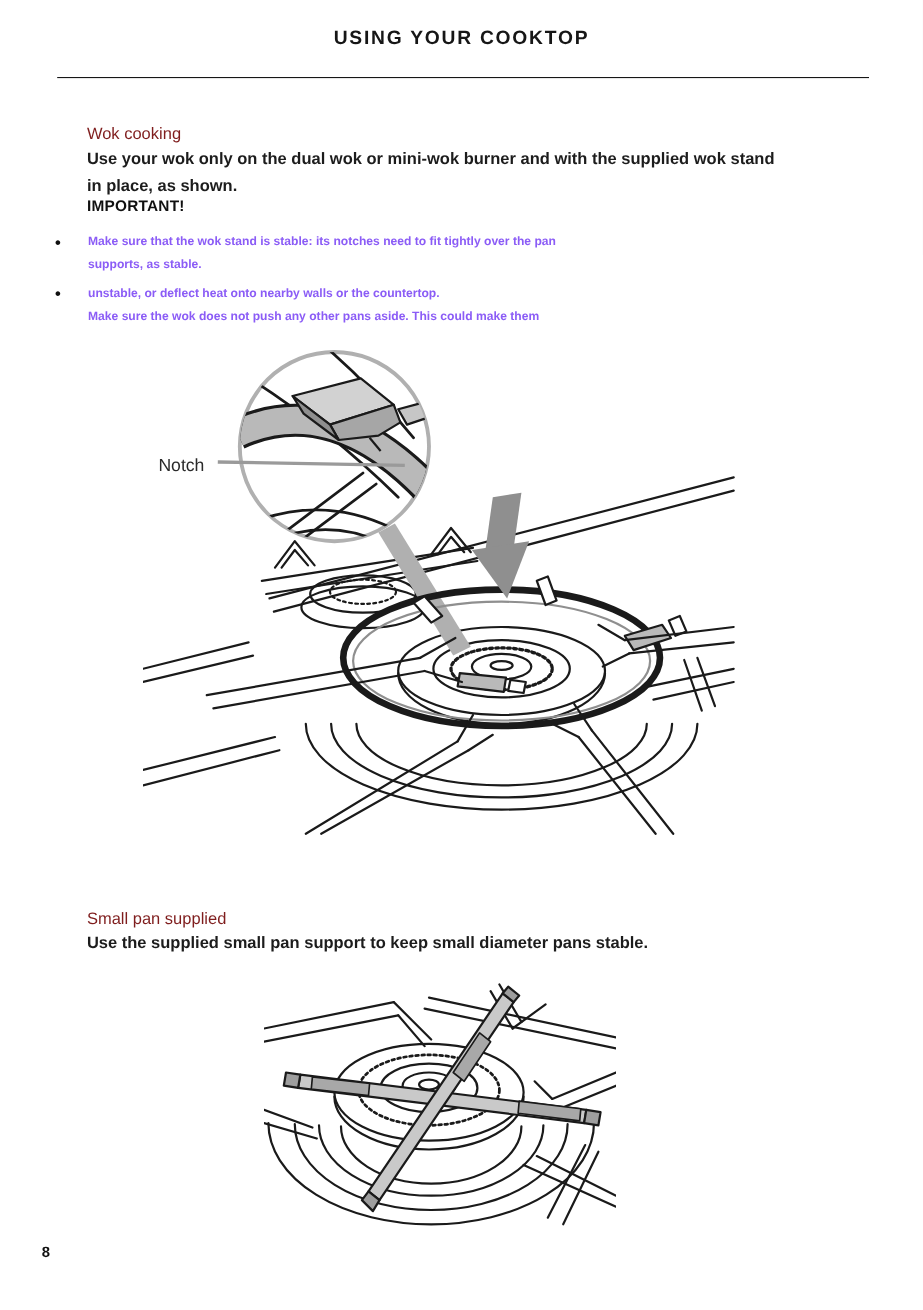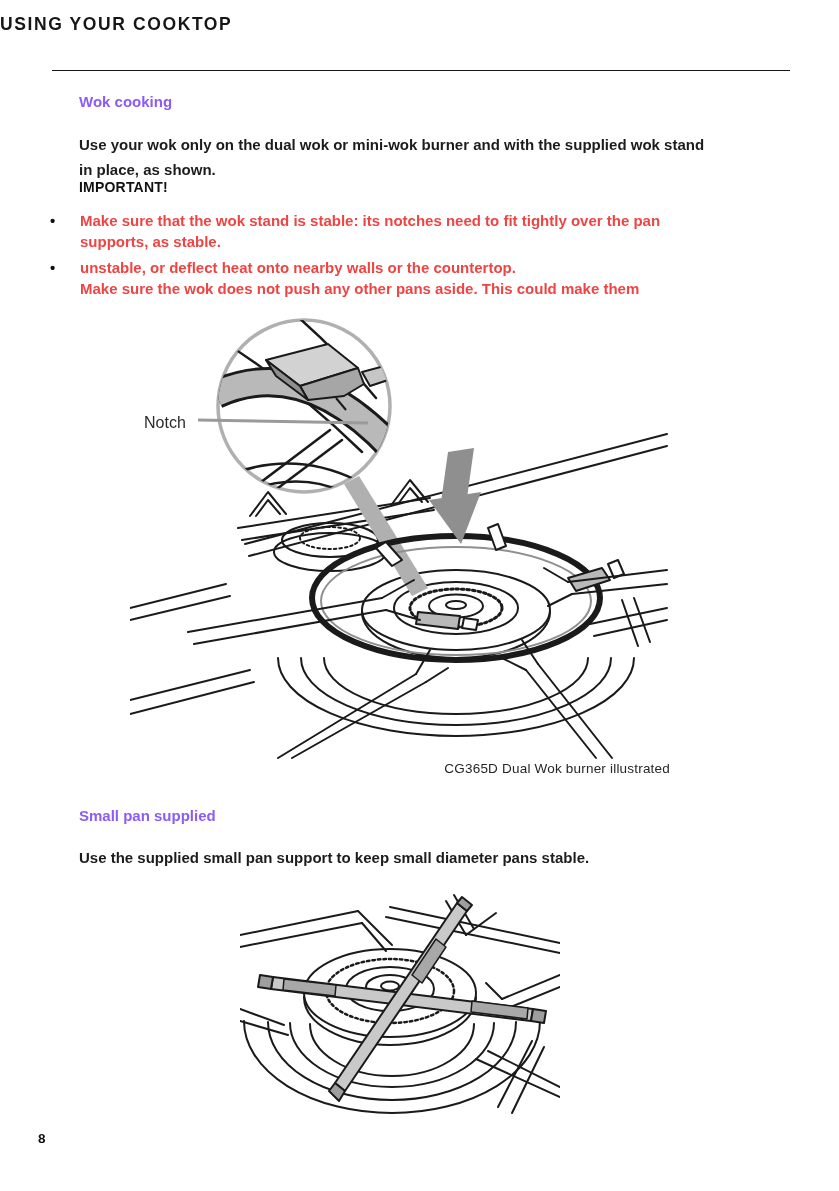--- a/index.html
+++ b/index.html
@@ -3,36 +3,36 @@
 <meta charset="utf-8">
 <style>
   html,body{margin:0;padding:0;background:#e8e8e8;}
   .page{
     position:relative;width:839px;height:1191px;background:#ffffff;
     margin:0 auto;overflow:hidden;
     font-family:"Liberation Sans",sans-serif;color:#1c1c1c;
   }
   .abs{position:absolute;}
   .doc-title{
-    top:14px;left:0;width:839px;
+    top:24px;left:0;width:839px;text-align:center;
     font-size:17.5px;font-weight:bold;letter-spacing:1.6px;color:#161616;
   }
   .title-rule{top:70px;left:52px;width:738px;height:0;border-top:1.5px solid #161616;}
-  .sec-heading{font-size:15px;font-weight:bold;color:#8b5cf6;}
+  .sec-heading{font-size:15px;font-weight:normal;color:#7f1d1d;margin-top:20px;}
   .body-text{font-size:15px;line-height:25px;color:#1c1c1c;font-weight:bold;}
   .body-text .line{display:block;}
   .important-heading{
     top:179px;left:79px;font-size:14px;font-weight:bold;letter-spacing:0.2px;color:#101010;
   }
   .bullets{top:210px;left:50px;width:740px;}
   .bullet-item{display:flex;margin-bottom:5px;}
   .bullet-marker{
     width:30px;flex:0 0 30px;font-size:15px;font-weight:bold;line-height:21px;color:#101010;
   }
-  .bullet-text{font-size:15px;font-weight:bold;line-height:21px;color:#ef4444;}
+  .bullet-text{font-size:11px;font-weight:bold;line-height:21px;color:#8b5cf6;}
   .bullet-text .line{display:block;}
   .fig-caption{
     top:761px;left:80px;width:590px;text-align:right;
     font-size:13.5px;color:#262626;letter-spacing:0.2px;
   }
   .page-number{top:1131px;left:38px;font-size:13.5px;font-weight:bold;color:#101010;}
   svg text{font-family:"Liberation Sans",sans-serif;}
 </style>
 </head>
 <body>
@@ -169,21 +169,20 @@
         <polygon points="136,58 170,84 178,98 146,74" fill="#8f8f8f"></polygon>
         <polygon points="232,70 262,62 270,74 240,84" fill="#c6c6c6"></polygon>
         <path d="M206,96 L216,108" fill="none"></path>
       </g>
     </g>
 
     <line x1="68" y1="118" x2="238" y2="121" stroke="#9a9a9a" stroke-width="3"></line>
     <text x="14" y="126" font-size="16" fill="#2a2a2a">Notch</text>
   </svg>
 
-  <div class="abs fig-caption">CG365D Dual Wok burner illustrated</div>
 
   <div class="abs sec-heading" style="top:807px;left:79px;">Small pan supplied</div>
 
   <div class="abs body-text" style="top:845px;left:79px;width:720px;">
     <span class="line">Use the supplied small pan support to keep small diameter pans stable.</span>
   </div>
 
   <svg class="abs" style="top:891px;left:240px;" width="320" height="228" viewBox="0 0 320 228">
     <g stroke="#1a1a1a" stroke-width="2" fill="none" stroke-linecap="round" stroke-linejoin="round">
 

